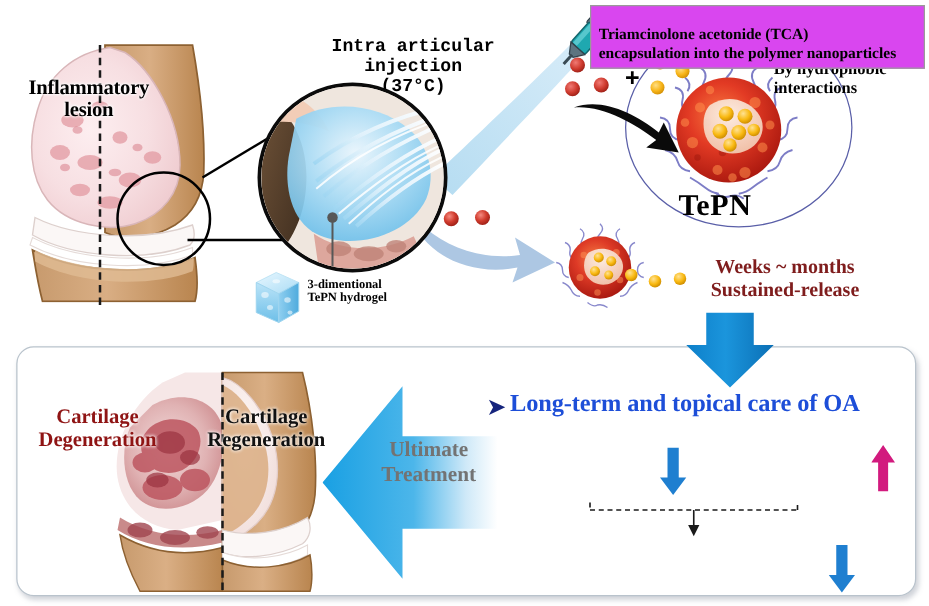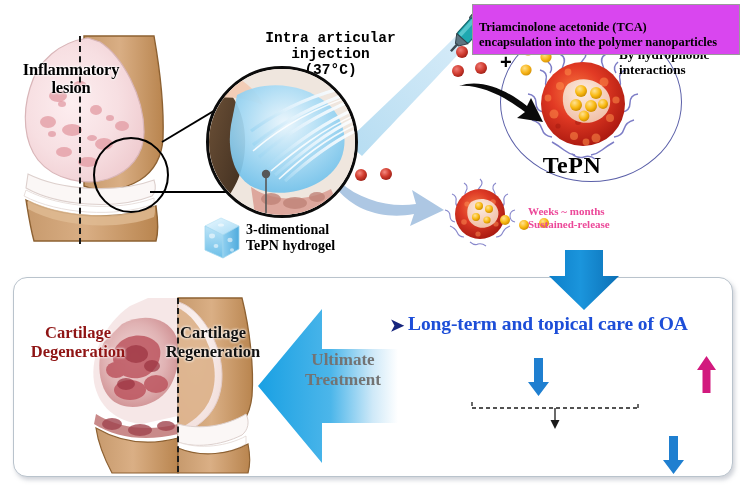--- a/index.html
+++ b/index.html
@@ -55,27 +55,27 @@
     font-size: 13.2px; text-align: left;
     z-index: 42;
   }
   .t-tepn {
     left: 527px; top: 152px; width: 90px;
     font-size: 24px; letter-spacing: 0.5px;
     z-index: 42;
   }
   .t-3d {
     left: 246px; top: 222px; width: 150px;
-    font-size: 14px; text-align: left;
+    font-size: 10px; text-align: left;
     z-index: 40;
   }
   .t-weeks {
     left: 528px; top: 205px; width: 200px;
-    font-size: 11px; color: #ec4899;
-    text-align: left; line-height: 1.18;
+    font-size: 16px; color: #7f1d1d;
+    text-align: center; line-height: 1.18;
     z-index: 42;
   }
   .t-ultimate {
     left: 288px; top: 350px; width: 110px;
     font-size: 17px; color: #737373;
     line-height: 1.2;
     z-index: 45;
   }
   .t-degen {
     left: 8px; top: 323px; width: 140px;

